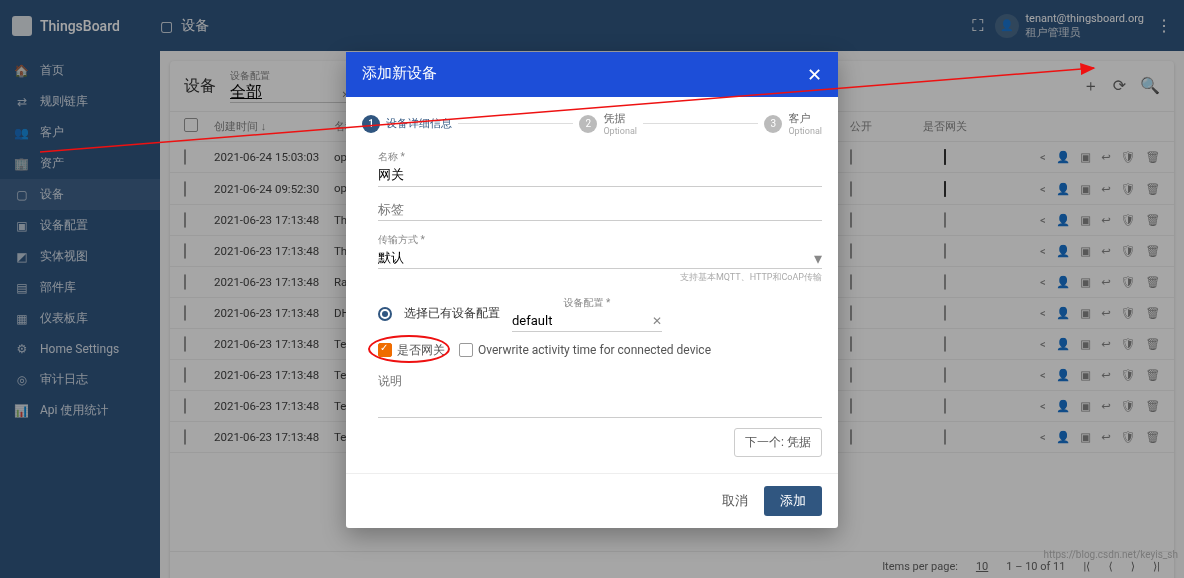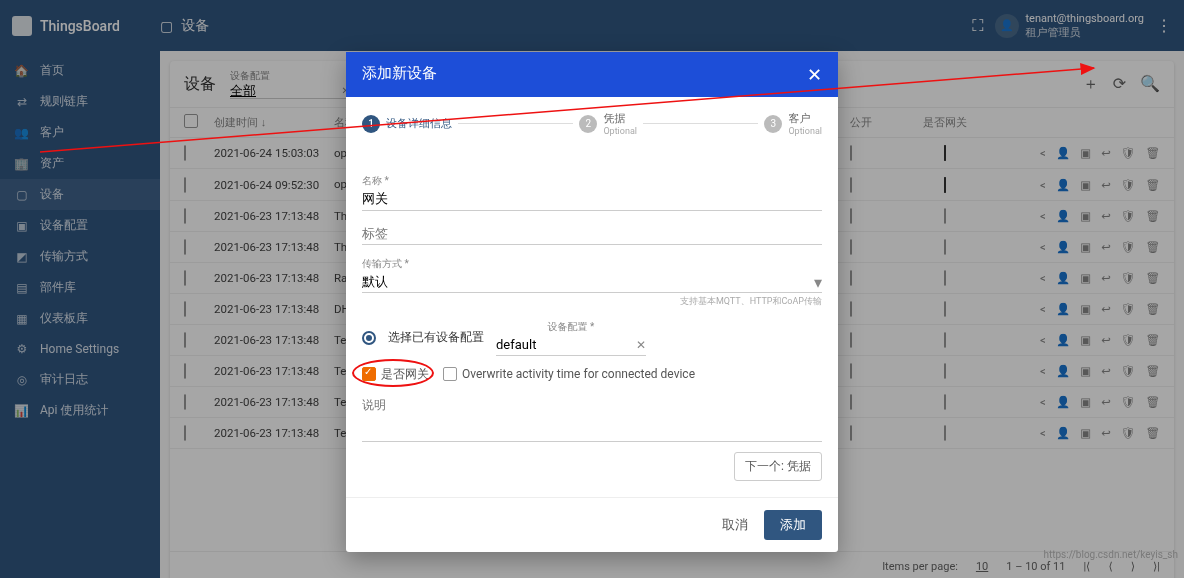--- a/index.html
+++ b/index.html
@@ -18,21 +18,21 @@
   .sidebar { width: 160px; background: #305680; color: #d9e2ec; padding-top: 4px; }
   .sidebar-item { display:flex; align-items:center; gap:10px; padding:7px 14px; font-size:12px; cursor:pointer; }
   .sidebar-item.active { background: rgba(255,255,255,.08); }
   .sidebar-item .sicon { width:16px; height:16px; display:flex; align-items:center; justify-content:center; opacity:.85; }
 
   .main { flex:1; padding: 10px 10px 0 10px; position:relative; }
   .card { background:#fff; border-radius:4px; box-shadow:0 1px 3px rgba(0,0,0,.15); height: 100%; display:flex; flex-direction:column; }
   .card-top { display:flex; align-items:center; padding: 8px 14px; border-bottom:1px solid #eee; }
   .card-title { font-size:16px; color:#333; margin-right:14px; }
   .profile-box { display:flex; flex-direction:column; font-size:10px; color:#888; width:120px; border-bottom:1px solid #ccc; position:relative; }
-  .profile-box input { border:none; font-size:13px; outline:none;text-decoration:underline; }
+  .profile-box input { border:none; font-size:16px; outline:none;text-decoration:underline; }
   .profile-clear { position:absolute; right:0; bottom:2px; color:#888; cursor:pointer; }
   .toolbar-actions { margin-left:auto; display:flex; gap:14px; color:#666; }
   .toolbar-actions span { cursor:pointer; }
 
   .cols { display:flex; align-items:center; padding:6px 14px; font-size:11px; color:#888; border-bottom:1px solid #eee; gap:0; }
   .cell-cb { width:30px; }
   .cell-time { width:120px; }
   .cell-name { flex:1; }
   .cell-pub { width:60px; text-align:left; }
   .cell-gw { width:70px; text-align:center; }
@@ -53,21 +53,21 @@
   .dialog-title { font-size:15px; }
   .dialog-close { margin-left:auto; cursor:pointer; font-size:18px; }
   .stepper { display:flex; align-items:center; padding:14px 16px; gap:6px; }
   .step { display:flex; align-items:center; gap:6px; font-size:11px; color:#666; }
   .step.active { color:#305680; font-weight:500; }
   .step-num { width:18px; height:18px; border-radius:50%; background:#bbb; color:#fff; display:flex; align-items:center; justify-content:center; font-size:10px; }
   .step.active .step-num { background:#305680; }
   .step-gap { flex:1; height:1px; background:#ddd; }
   .opt { font-size:9px; color:#aaa; }
 
-  .dbody { padding: 0 16px 10px 16px; margin-top: 24px; }
+  .dbody { padding: 0 16px 10px 32px; }
   .field { margin-bottom:12px; }
   .field-label { font-size:10px; color:#888; }
   .field-input { width:100%; border:none; border-bottom:1px solid #ccc; font-size:13px; padding:3px 0; outline:none; background:transparent; }
   select.field-input { appearance:none; }
   .hint { font-size:9px; color:#aaa; margin-top:2px;text-align:right; }
 
   .radio-row { display:flex; align-items:center; gap:12px; margin:10px 0; }
   .radio { width:14px; height:14px; border:2px solid #305680; border-radius:50%; display:inline-block; position:relative; }
   .radio.sel::after { content:""; position:absolute; inset:2px; background:#305680; border-radius:50%; }
   .radio.unsel { border-color:#999; }
@@ -138,21 +138,21 @@
       <div class="sidebar-item active">
         <span class="sicon">▢</span>
         <span>设备</span>
       </div>
       <div class="sidebar-item">
         <span class="sicon">▣</span>
         <span>设备配置</span>
       </div>
       <div class="sidebar-item">
         <span class="sicon">◩</span>
-        <span>传输方式</span>
+        <span>实体视图</span>
       </div>
       <div class="sidebar-item">
         <span class="sicon">▤</span>
         <span>部件库</span>
       </div>
       <div class="sidebar-item">
         <span class="sicon">▦</span>
         <span>仪表板库</span>
       </div>
       <div class="sidebar-item">

